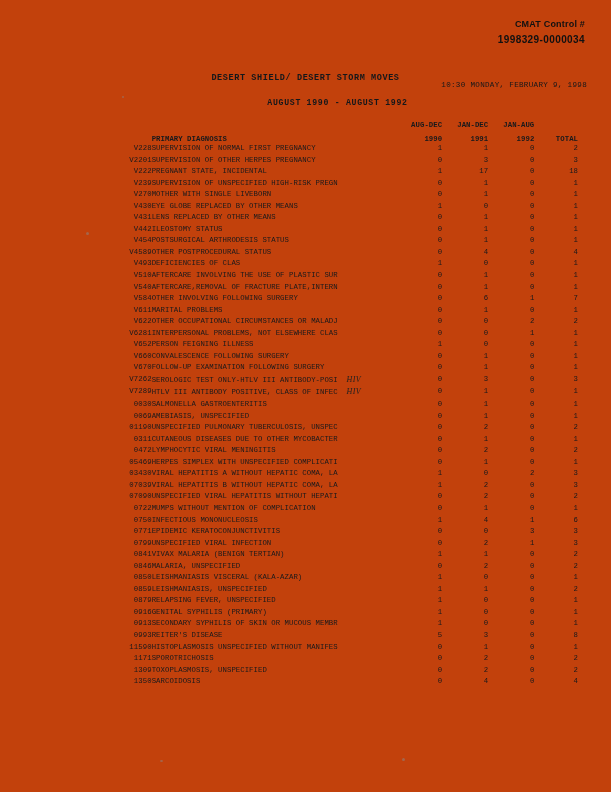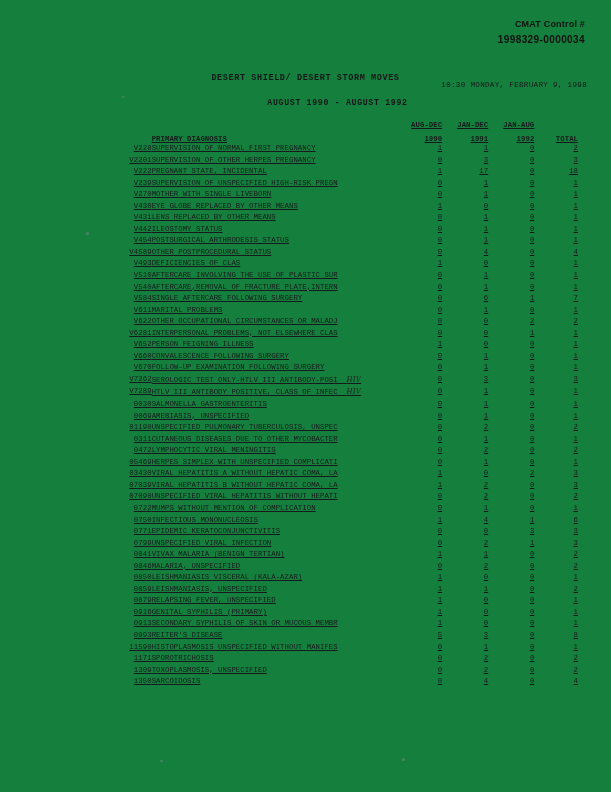--- a/index.html
+++ b/index.html
@@ -10,21 +10,21 @@
   body {
     width: 611px;
     height: 792px;
     position: relative;
     font-family: "Liberation Mono", monospace;
     color: #1a1a1a;
   }
   .page {
     position: absolute;
     inset: 0;
-    background: #15803d;
+    background: #c2410c;
   }
   .stamp {
     position: absolute;
     top: 18px;
     right: 26px;
     text-align: right;
     font-family: "Liberation Sans", sans-serif;
     font-weight: bold;
     font-size: 9.5px;
     letter-spacing: 0.2px;
@@ -71,21 +71,20 @@
     top: 118px;
     left: 108px;
     width: 470px;
   }
   table.report {
     border-collapse: collapse;
     width: 470px;
     font-size: 7.3px;
     letter-spacing: 0.05px;
     color: #17191c;
-    text-decoration: underline;
   }
   table.report th {
     font-weight: bold;
     padding: 0;
     vertical-align: bottom;
     white-space: pre;
     font-size: 7.3px;
   }
   .hdr-row-1 th { height: 11px; }
   .hdr-row-2 th { height: 14px; padding-bottom: 4px; }
@@ -267,21 +266,21 @@
           <tr>
             <td class="code">V540</td>
             <td class="desc">AFTERCARE,REMOVAL OF FRACTURE PLATE,INTERN</td>
             <td class="num">0</td>
             <td class="num">1</td>
             <td class="num">0</td>
             <td class="total">1</td>
           </tr>
           <tr>
             <td class="code">V584</td>
-            <td class="desc">SINGLE AFTERCARE FOLLOWING SURGERY</td>
+            <td class="desc">OTHER INVOLVING FOLLOWING SURGERY</td>
             <td class="num">0</td>
             <td class="num">6</td>
             <td class="num">1</td>
             <td class="total">7</td>
           </tr>
           <tr>
             <td class="code">V611</td>
             <td class="desc">MARITAL PROBLEMS</td>
             <td class="num">0</td>
             <td class="num">1</td>

